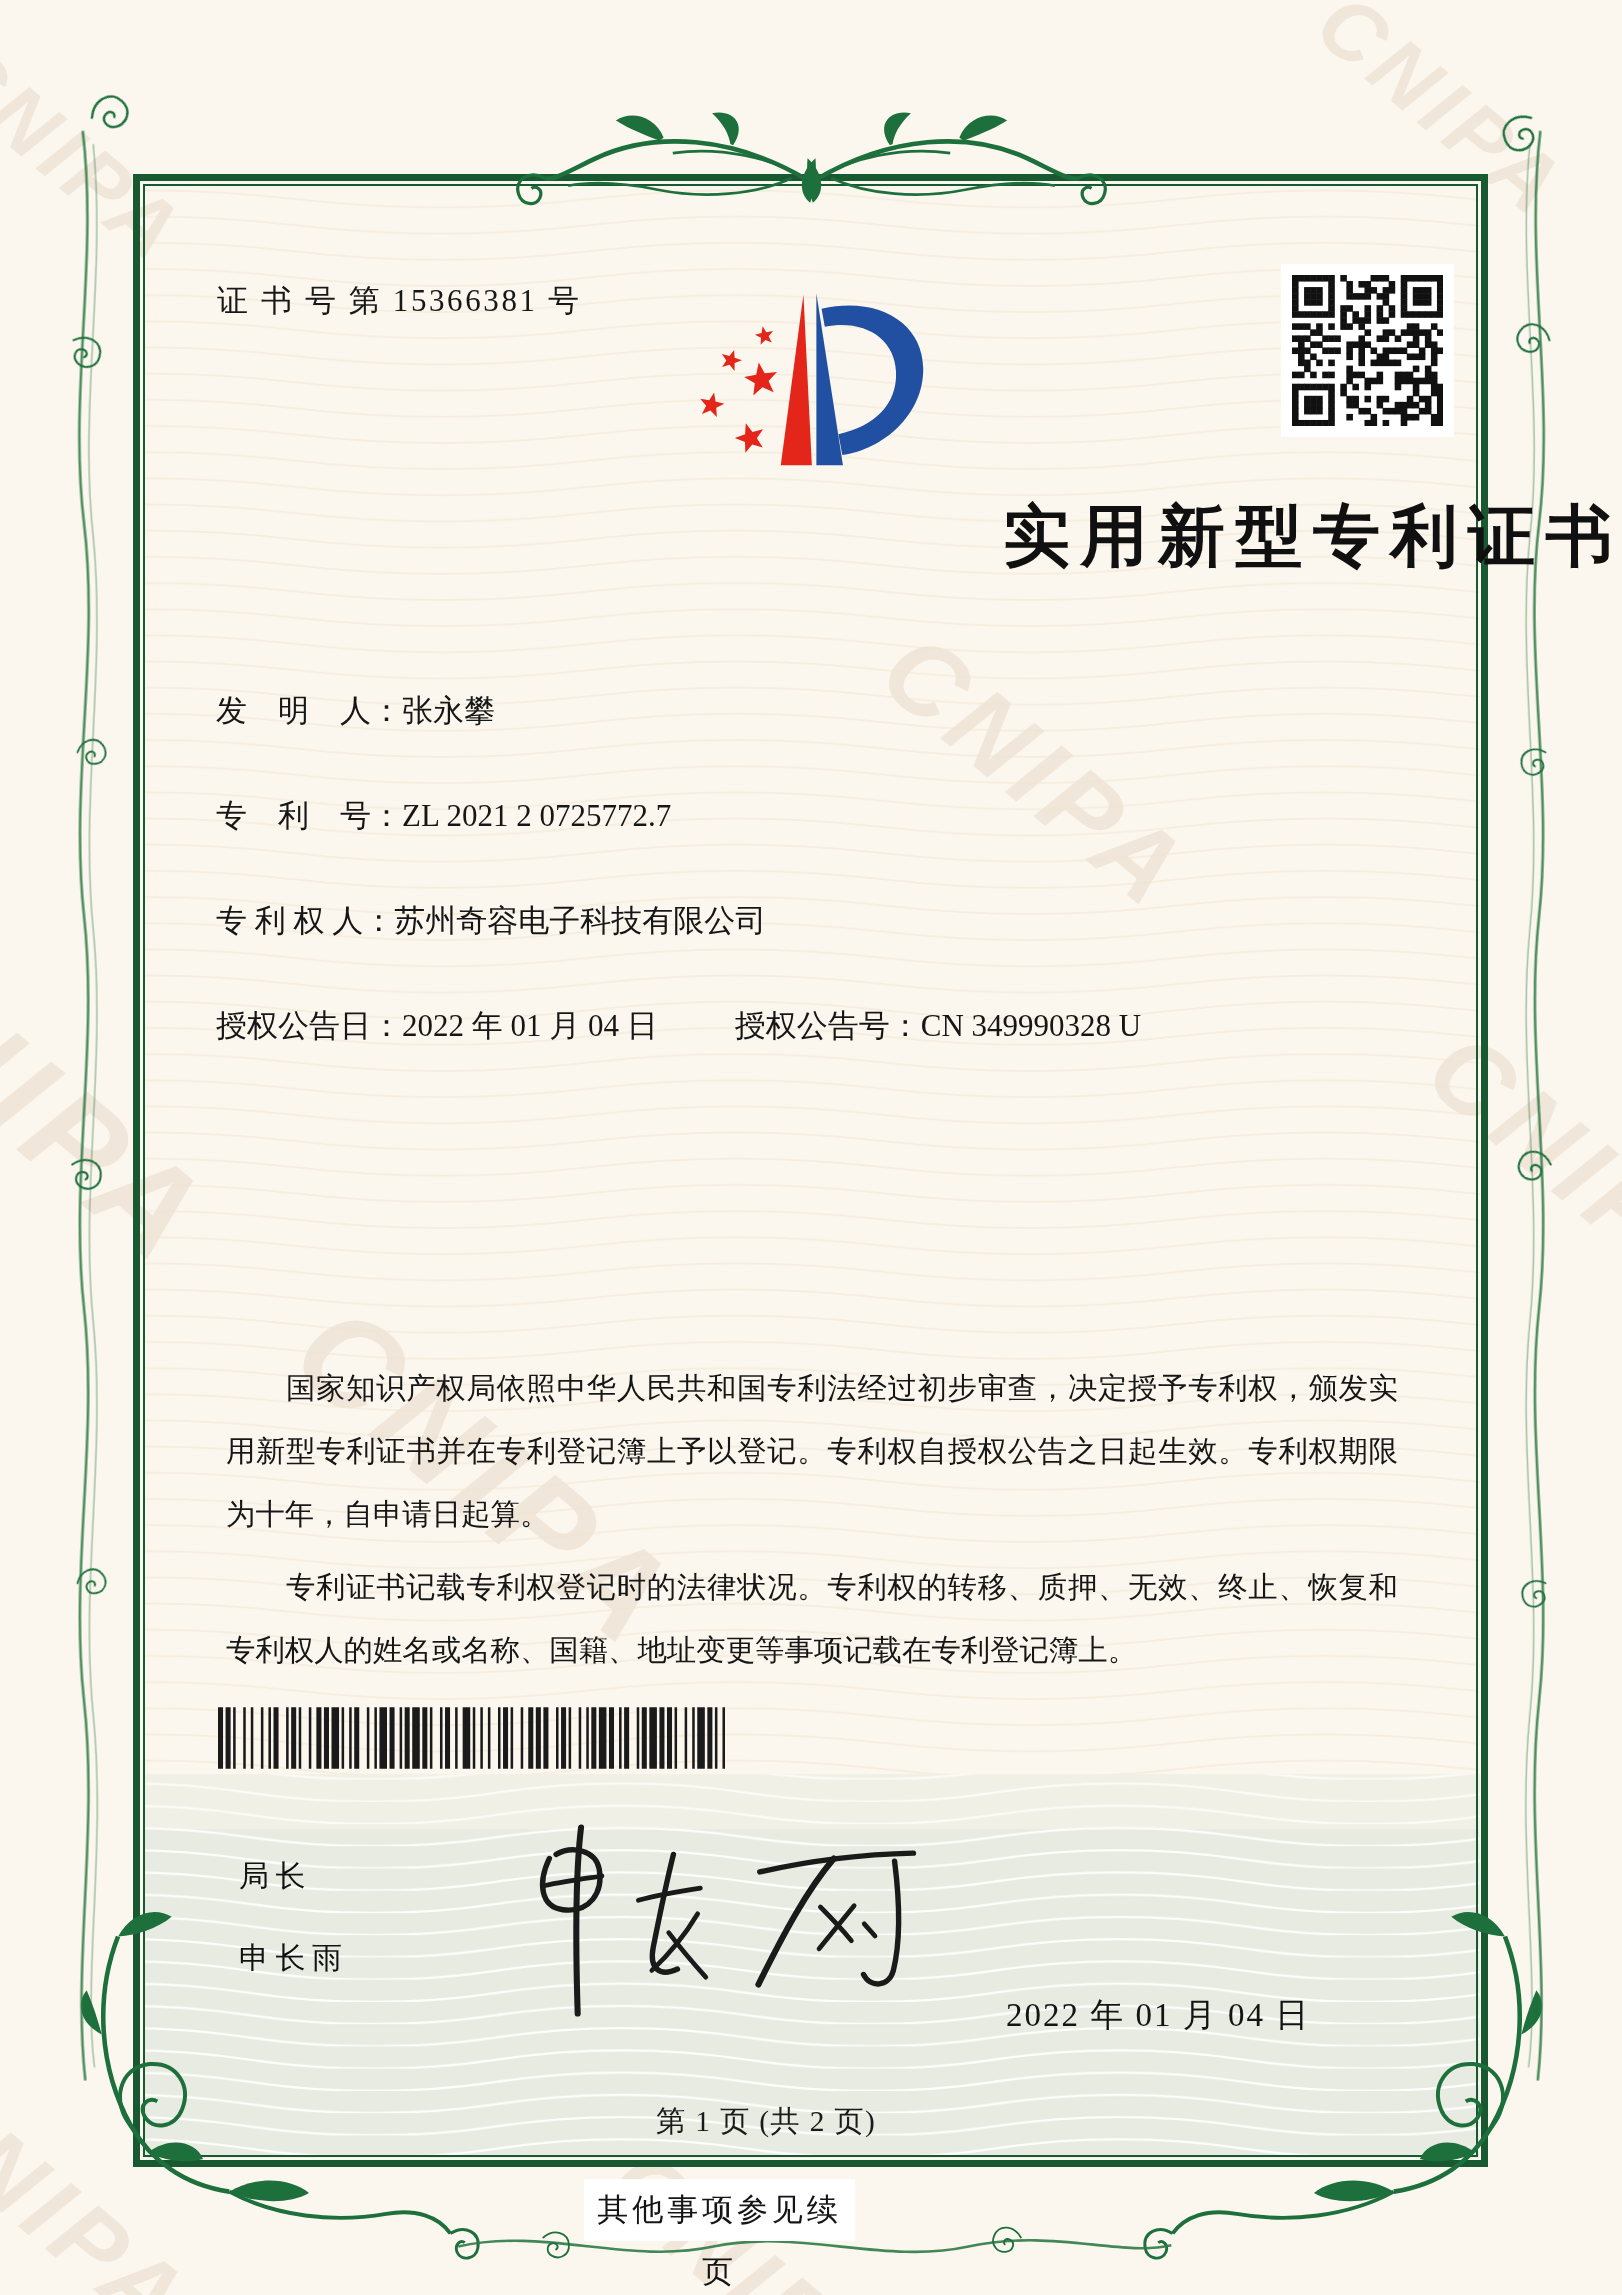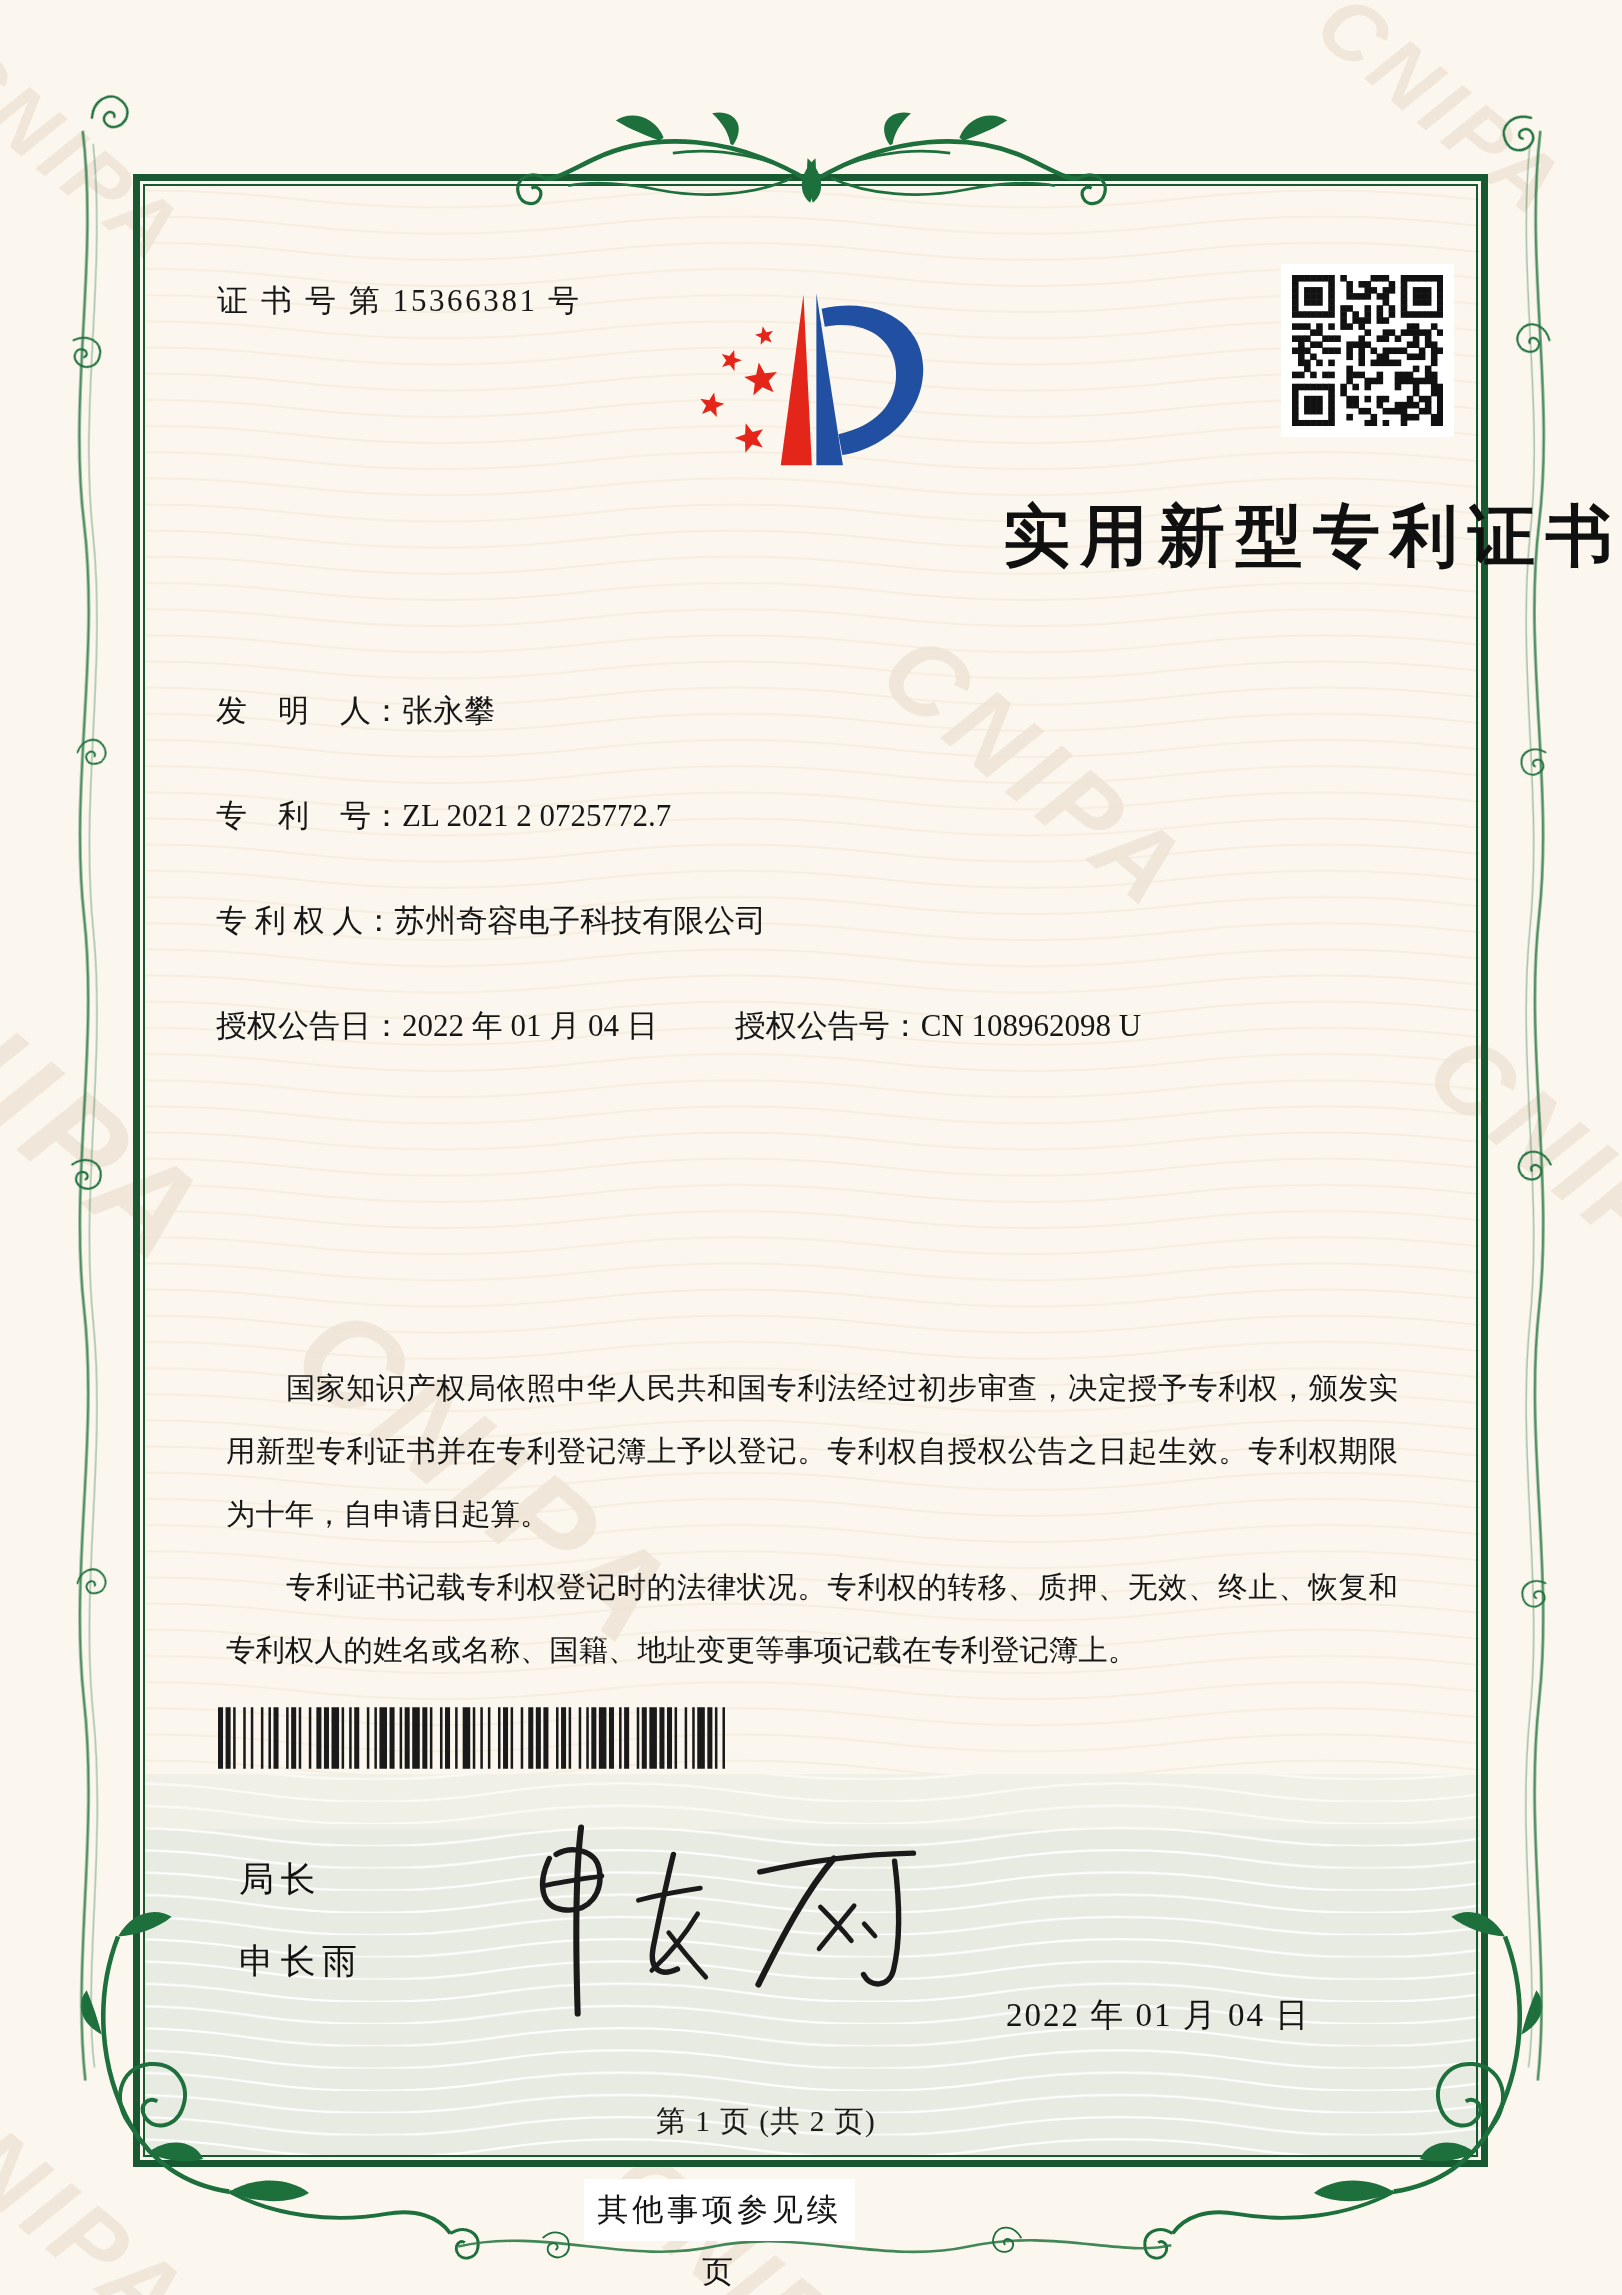--- a/index.html
+++ b/index.html
@@ -28,21 +28,21 @@
   .lbl{flex:0 0 auto;}
   .val{flex:0 0 auto;}
   .spacer{display:inline-block;width:77px;}
   
   #body-text{left:216px;top:1347px;width:1192px;font-size:29.4px;line-height:63px;
              text-align:justify;color:#161616;}
   #body-text p{margin:10px;text-indent:60px;}
   
   #barcode{left:218px;top:1707px;}
   
-  .signer{left:239px;font-size:35px;letter-spacing:6.5px;color:#111;
+  .signer{left:239px;font-size:30px;letter-spacing:6.5px;color:#111;
           font-family:"Liberation Sans","DejaVu Sans",sans-serif;font-weight:500;}
   #signer-title{top:1856px;}
   #signer-name{top:1938px;}
   #signature{left:517px;top:1819px;}
   
   #issue-date{left:1006px;top:1993px;font-size:33px;letter-spacing:2px;color:#141414;}
   #page-info{left:0;width:1492px;top:2102px;text-align:center;font-size:29.4px;letter-spacing:1.3px;color:#1a1a1a;padding-left:20px;}
   #note-box{left:568px;top:2179px;width:271px;height:62px;background:#ffffff;
             text-align:center;line-height:62px;font-size:31px;letter-spacing:3.9px;color:#141414;margin-left:16px;}
   svg{display:block;}
@@ -472,21 +472,21 @@
     </div>
     <div class="row">
       <span class="lbl">专 利 权 人：</span>
       <span class="val">苏州奇容电子科技有限公司</span>
     </div>
     <div class="row">
       <span class="lbl">授权公告日：</span>
       <span class="val">2022 年 01 月 04 日</span>
       <span class="spacer"></span>
       <span class="lbl">授权公告号：</span>
-      <span class="val">CN 108962098 U</span>
+      <span class="val">CN 349990328 U</span>
     </div>
   </div>
 
   <div class="abs" id="body-text">
     <p>国家知识产权局依照中华人民共和国专利法经过初步审查，决定授予专利权，颁发实用新型专利证书并在专利登记簿上予以登记。专利权自授权公告之日起生效。专利权期限为十年，自申请日起算。</p>
     <p>专利证书记载专利权登记时的法律状况。专利权的转移、质押、无效、终止、恢复和专利权人的姓名或名称、国籍、地址变更等事项记载在专利登记簿上。</p>
   </div>
 
   <svg class="abs" id="barcode" width="507" height="62" viewBox="0 0 775 94">
       <rect x="0.00" y="0" width="7.71" height="94" fill="#1a1a1a"></rect>

